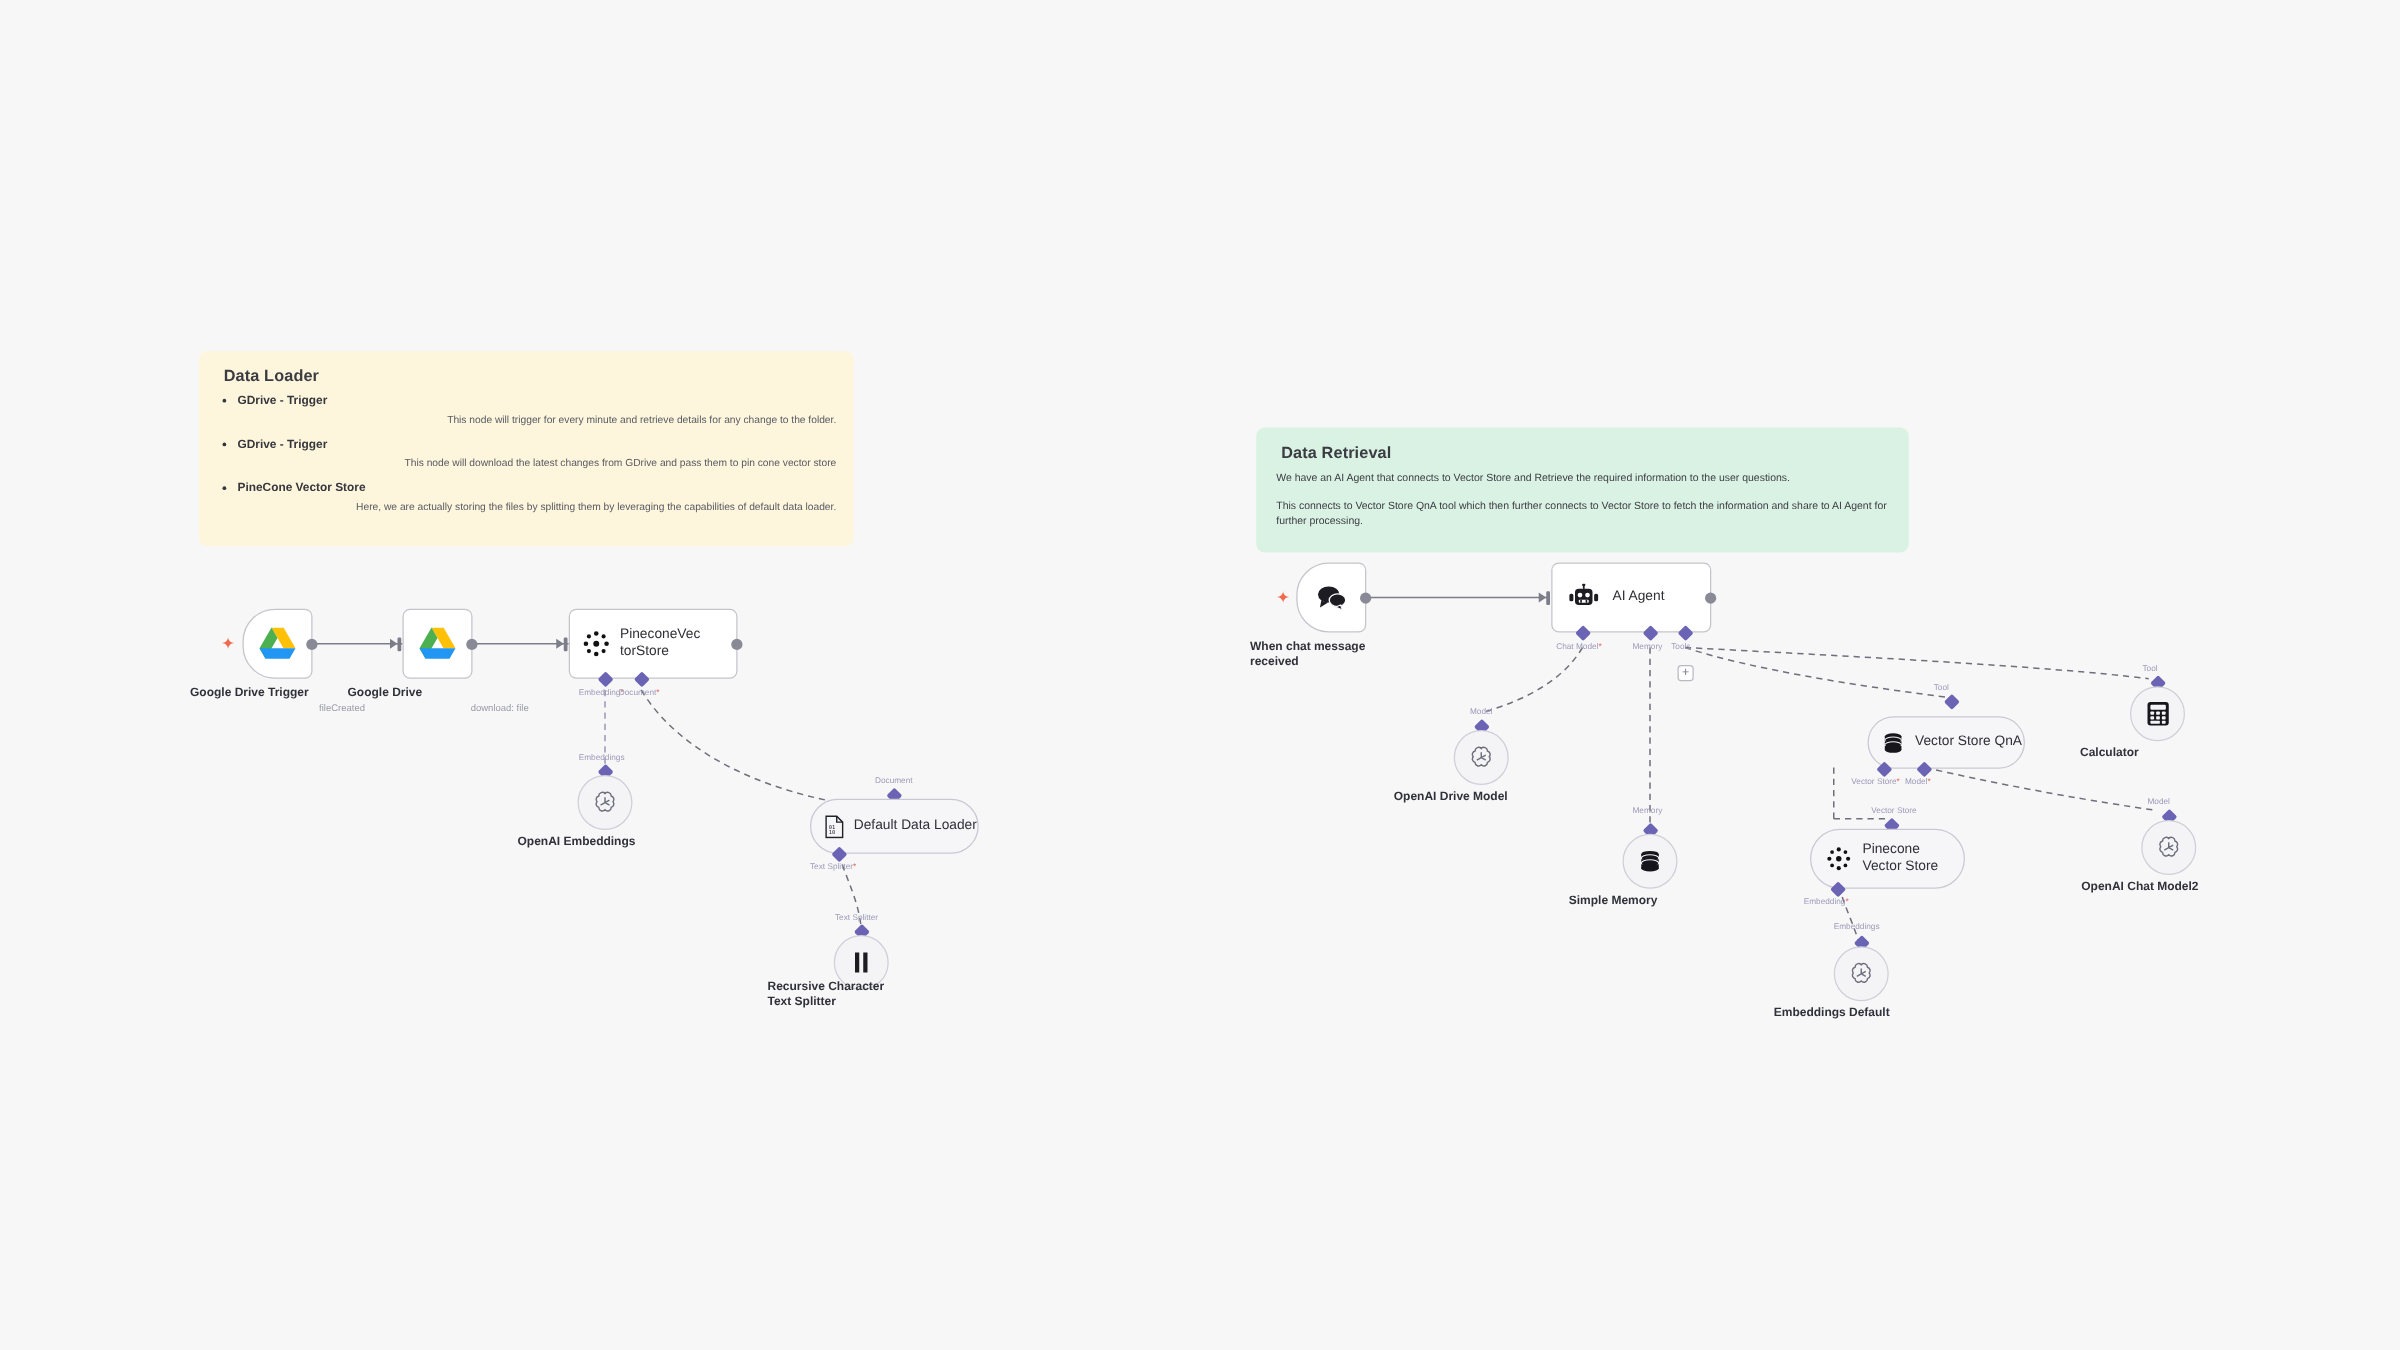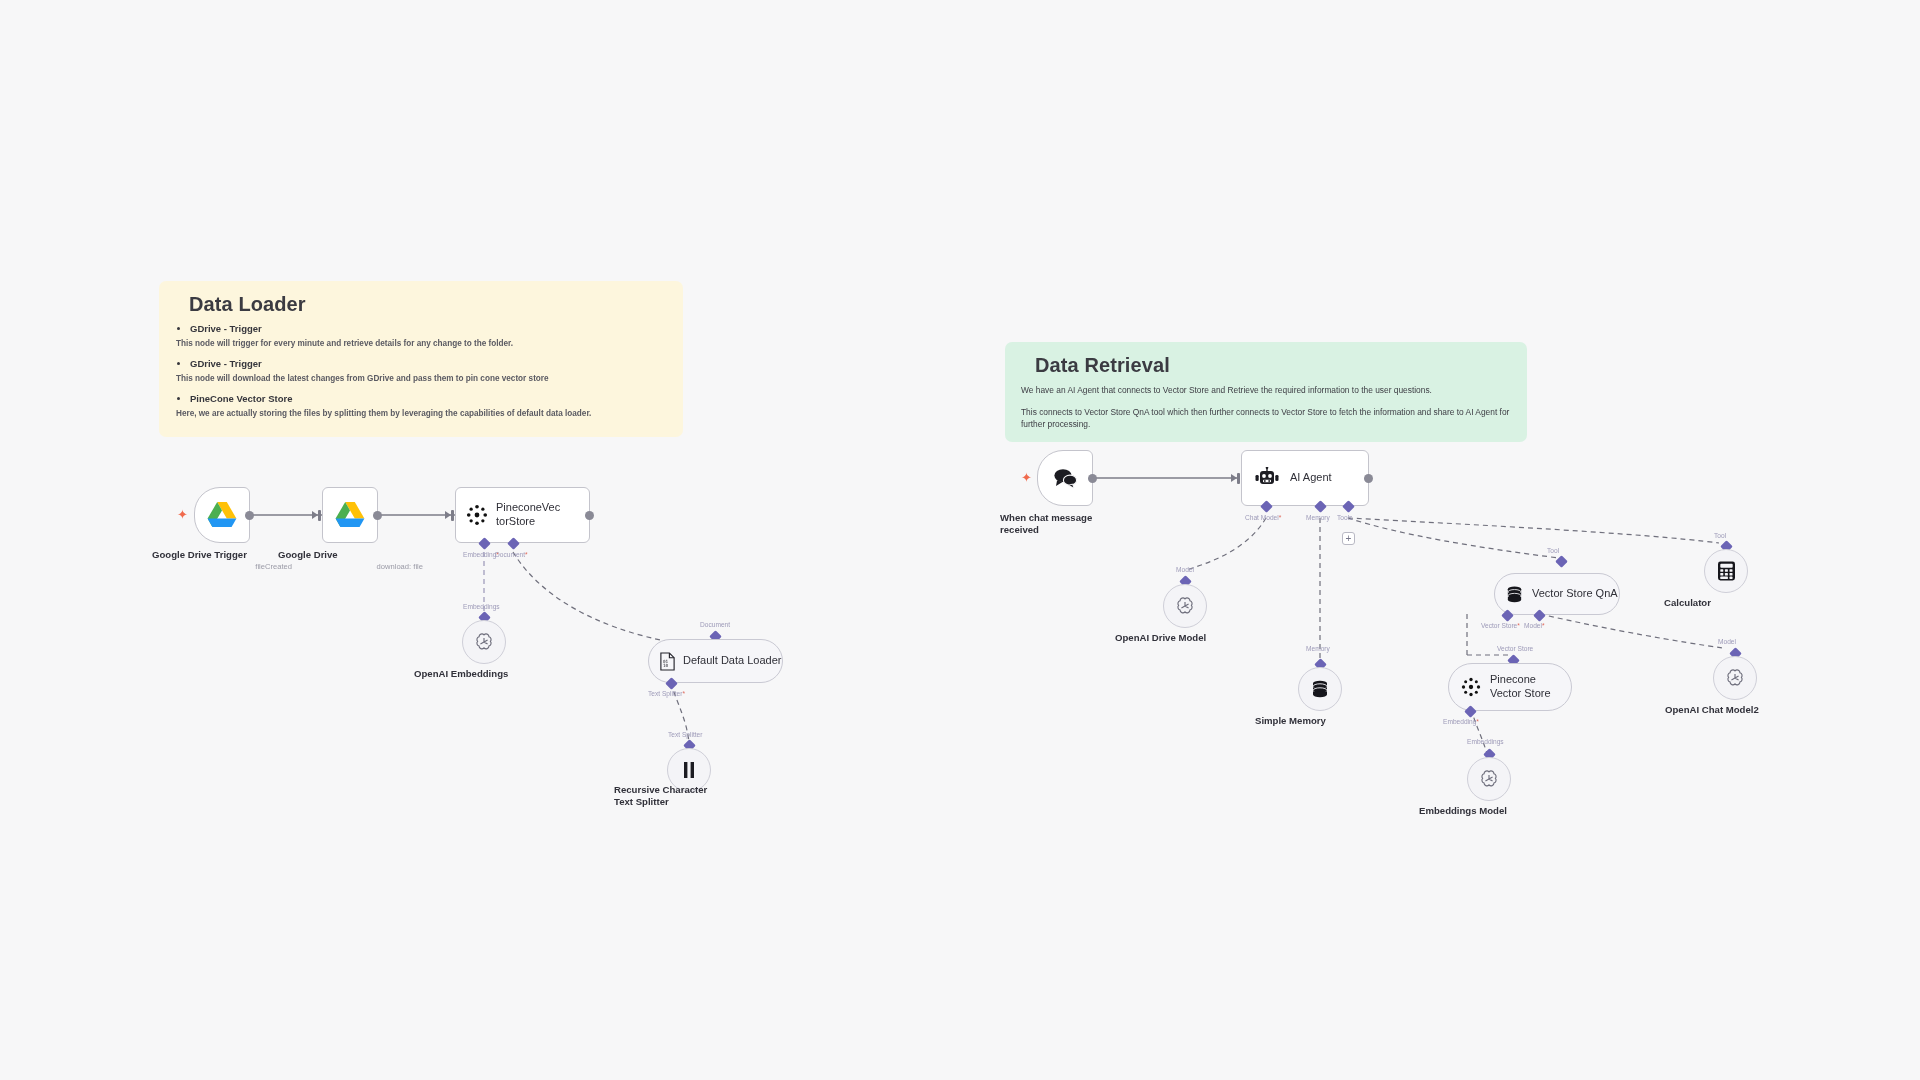--- a/index.html
+++ b/index.html
@@ -23,39 +23,40 @@
   
   .sticky {
     position: absolute;
     border-radius: 7px;
     box-sizing: border-box;
     padding: 12px 14px 12px 16px;
   }
   .sticky.yellow { background: #fdf6dd; }
   .sticky.green  { background: #d9f2e3; }
   .sticky h2 {
-    margin: 0 0 7px 14px;
-    font-size: 20px;
+    margin: 0 0 7px 4px;
+    font-size: 13px;
     font-weight: bold;
     color: #3b3b42;
     letter-spacing: .1px;
   }
   .sticky ul { margin: 0; padding-left: 15px; list-style: disc; }
   .sticky li {
     font-size: 9.5px;
     font-weight: bold;
     color: #36363c;
     margin: 0 0 2px 0;
   }
   .sticky .sub {
     font-size: 8.2px;
-    font-weight: bold;
+    font-weight: normal;
     color: #5a5a62;
     margin: 4px 0 9px 1px;
     line-height: 1.35;
+    text-align: right;
   }
   .sticky p.body {
     font-size: 8.4px;
     color: #3d3d44;
     margin: 0 0 10px 0;
     line-height: 1.45;
     max-width: 400px;
   }
 
   
@@ -484,21 +485,21 @@
   <div class="portlabel" style="left:1467px; top:738px;">Embeddings</div>
   <div class="diamond" style="left:1485px; top:750px;"></div>
   <div class="subnode" style="left:1467px; top:757px;">
     <span class="ico">
       <svg class="ic" width="22" height="22" viewBox="0 0 24 24" fill="none" stroke="#6e6e7c" stroke-width="1.25">
         <path d="M12 4.2a3.1 3.1 0 0 1 5.4 2.1 3.1 3.1 0 0 1 1.6 5 3.1 3.1 0 0 1-1.6 5 3.1 3.1 0 0 1-5.4 2.1 3.1 3.1 0 0 1-5.4-2.1 3.1 3.1 0 0 1-1.6-5 3.1 3.1 0 0 1 1.6-5A3.1 3.1 0 0 1 12 4.2z"></path>
         <path d="M12 7.5v4.6l3.9 2.2M12 12.1L8.1 14.3M12 12.1l3.9-2.2"></path>
       </svg>
     </span>
   </div>
-  <div class="caption" style="left:1419px; top:805px; width:140px;">Embeddings Model</div>
+  <div class="caption" style="left:1419px; top:805px; width:140px;">Embeddings Default</div>
 
   <div class="portlabel" style="left:1718px; top:638px;">Model</div>
   <div class="diamond" style="left:1731px; top:649px;"></div>
   <div class="subnode" style="left:1713px; top:656px;">
     <span class="ico">
       <svg class="ic" width="22" height="22" viewBox="0 0 24 24" fill="none" stroke="#6e6e7c" stroke-width="1.25">
         <path d="M12 4.2a3.1 3.1 0 0 1 5.4 2.1 3.1 3.1 0 0 1 1.6 5 3.1 3.1 0 0 1-1.6 5 3.1 3.1 0 0 1-5.4 2.1 3.1 3.1 0 0 1-5.4-2.1 3.1 3.1 0 0 1-1.6-5 3.1 3.1 0 0 1 1.6-5A3.1 3.1 0 0 1 12 4.2z"></path>
         <path d="M12 7.5v4.6l3.9 2.2M12 12.1L8.1 14.3M12 12.1l3.9-2.2"></path>
       </svg>
     </span>

